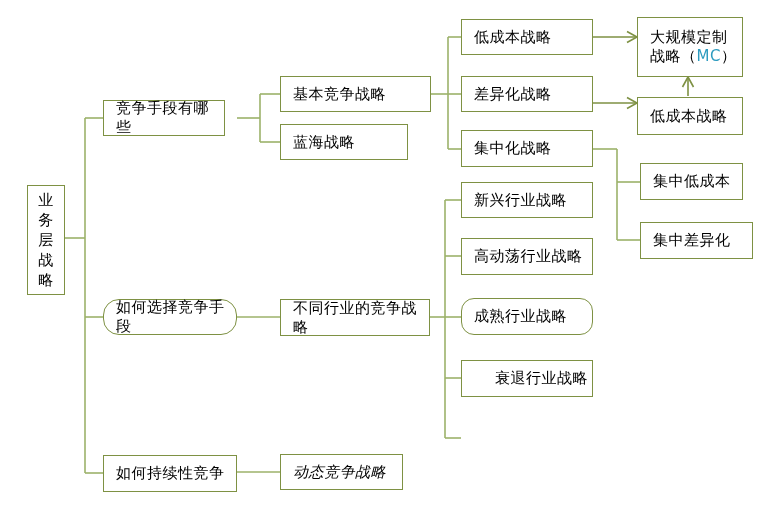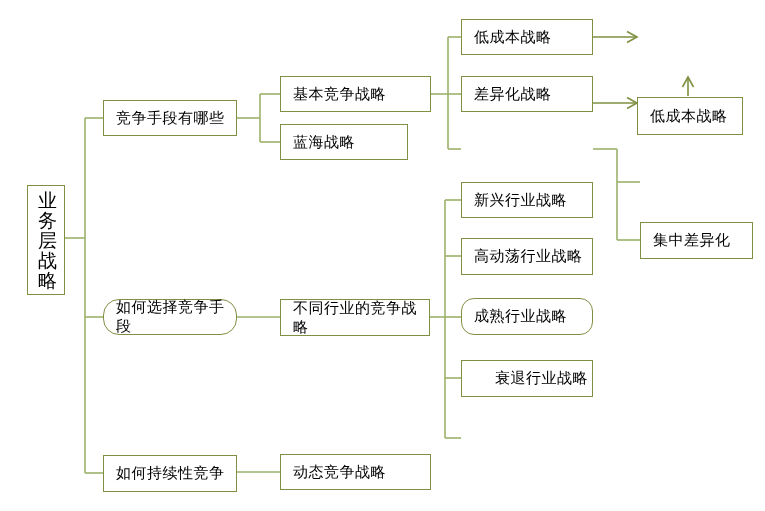--- a/index.html
+++ b/index.html
@@ -23,33 +23,33 @@
   .node{
     position:absolute;background:#fff;border:1.8px solid var(--box-border);
     box-sizing:border-box;display:flex;align-items:center;
     font-size:15px;color:var(--text);line-height:1.25;
     padding-left:12px;padding-right:4px;letter-spacing:0.5px;
   }
   .node.vertical{
     justify-content:center;padding:0;text-align:center;
   }
   .vertical-label{
-    width:16px;word-break:break-all;line-height:20px;font-size:19px;margin:0 auto;
+    width:16px;word-break:break-all;line-height:20px;font-size:15px;margin:0 auto;
   }
   .two-line{display:block;}
   .mc{color:var(--mc-highlight);}
   
   #n-root{left:27px;top:185px;width:38px;height:110px;}
-  #n-b1{left:103px;top:100px;width:134px;height:36px;}
+  #n-b1{left:103px;top:100px;width:122px;height:36px;}
   #n-b2{left:103px;top:299px;width:134px;height:36px;border-radius:16px;}
   #n-b3{left:103px;top:455px;width:134px;height:37px;}
   #n-c1{left:280px;top:76px;width:151px;height:36px;}
   #n-c2{left:280px;top:124px;width:128px;height:36px;}
   #n-c3{left:280px;top:299px;width:150px;height:37px;}
-  #n-c4{left:280px;top:454px;width:151px;height:36px;}
+  #n-c4{left:280px;top:454px;width:123px;height:36px;font-style:italic;}
   #n-d1{left:461px;top:19px;width:132px;height:36px;}
   #n-d2{left:461px;top:76px;width:132px;height:36px;}
   #n-d3{left:461px;top:130px;width:132px;height:37px;}
   #n-d4{left:461px;top:182px;width:132px;height:36px;}
   #n-d5{left:461px;top:238px;width:132px;height:37px;}
   #n-d6{left:461px;top:298px;width:132px;height:37px;border-radius:13px;}
   #n-d7{left:461px;top:360px;width:132px;height:37px;justify-content:flex-end;}
   #n-d8{left:461px;top:420px;width:132px;height:37px;}
   #n-e1{left:637px;top:17px;width:106px;height:60px;}
   #n-e2{left:637px;top:97px;width:106px;height:38px;}
@@ -130,33 +130,44 @@
   <div class="node" id="n-c4">
     <span>动态竞争战略</span>
   </div>
 
   <div class="node" id="n-d1">
     <span>低成本战略</span>
   </div>
   <div class="node" id="n-d2">
     <span>差异化战略</span>
   </div>
+  <div class="node" id="n-d3">
+    <span>集中化战略</span>
+  </div>
   <div class="node" id="n-d4">
     <span>新兴行业战略</span>
   </div>
   <div class="node" id="n-d5">
     <span>高动荡行业战略</span>
   </div>
   <div class="node" id="n-d6">
     <span>成熟行业战略</span>
   </div>
   <div class="node" id="n-d7">
     <span>衰退行业战略</span>
   </div>
 
+  <div class="node" id="n-e1">
+    <span class="two-line"><span>大规模定制</span><br>
+      <span>战略（</span><span class="mc">MC</span><span>）</span>
+    </span>
+  </div>
   <div class="node" id="n-e2">
     <span>低成本战略</span>
+  </div>
+  <div class="node" id="n-e3">
+    <span>集中低成本</span>
   </div>
   <div class="node" id="n-e4">
     <span>集中差异化</span>
   </div>
 
 </div>
 
 </body></html>

